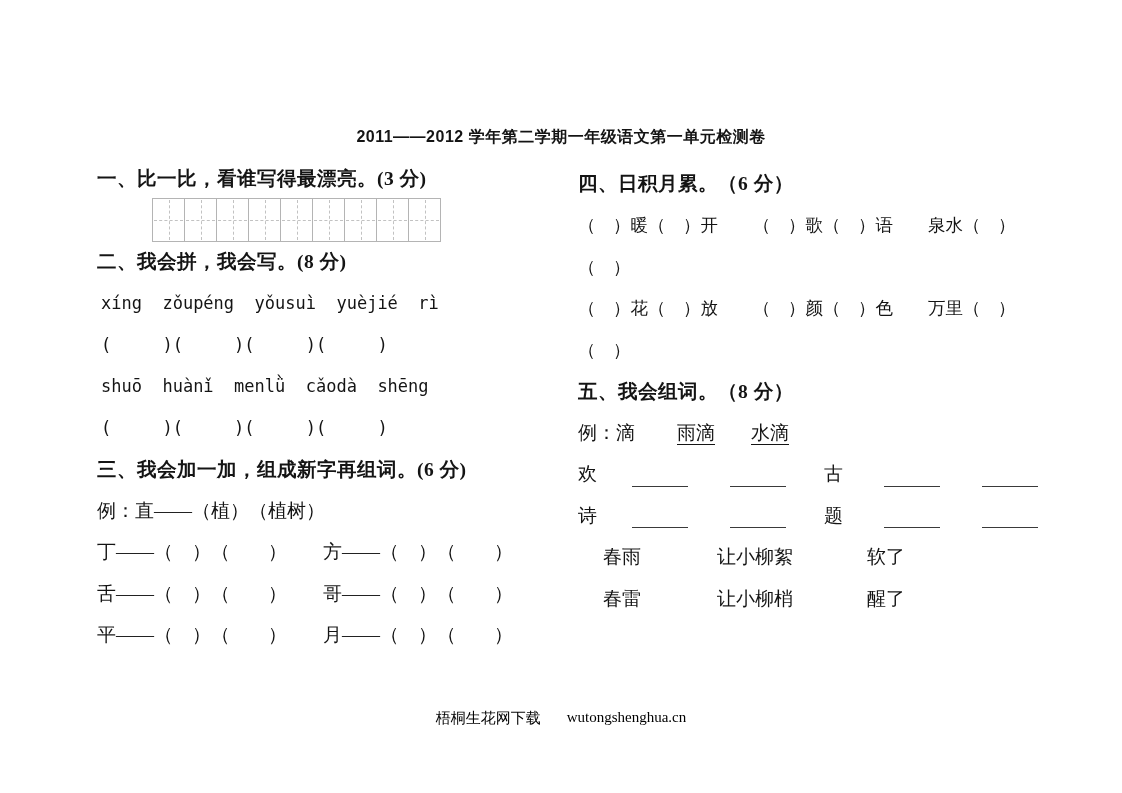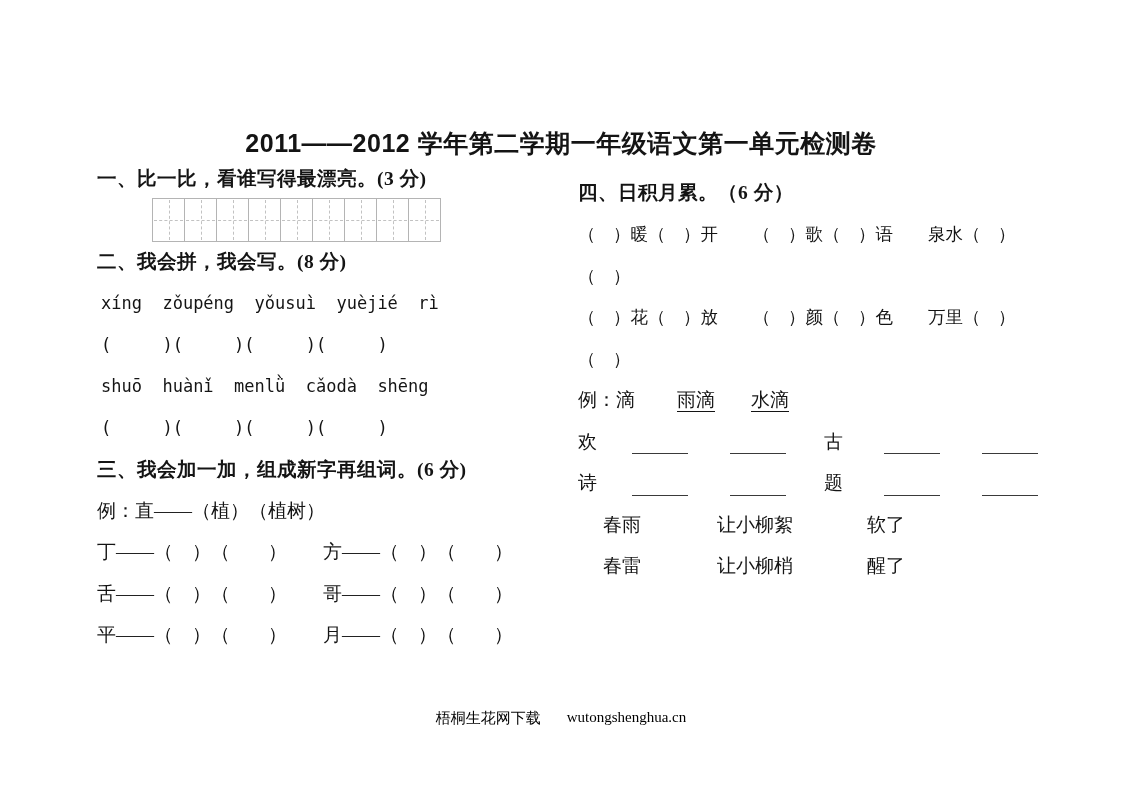--- a/index.html
+++ b/index.html
@@ -1,23 +1,23 @@
 <!DOCTYPE html>
 <html><head>
 <meta charset="utf-8">
 <style>
   html,body{margin:0;padding:0;background:#fff;}
   .page{position:relative;width:1122px;height:793px;background:#ffffff;overflow:hidden;
         font-family:"Liberation Serif","DejaVu Serif",serif;color:#141414;}
   .title{position:absolute;top:127px;left:0;width:100%;text-align:center;
          font-family:"Liberation Sans","DejaVu Sans",sans-serif;font-weight:bold;
-         font-size:25px;letter-spacing:0.5px;}
+         font-size:16px;letter-spacing:0.5px;}
   .col{position:absolute;top:158px;}
   .col-left{left:97px;width:450px;}
-  .col-right{left:578px;top:172px;width:452px;}
+  .col-right{left:578px;top:163px;width:452px;}
   .row{height:41.5px;display:flex;align-items:center;font-size:19px;}
   .heading{font-family:Liberation Serif, serif;font-weight:bold;
            font-size:19.5px;letter-spacing:0.5px;}
   .mono{font-family:"DejaVu Sans Mono","Liberation Mono",monospace;font-size:17px;}
   .pre{white-space:pre;}
   .spread{padding-left:4px;}
   .grid-row{padding-left:55px;}
   .gcell{width:33px;height:44px;border:1px solid #b4b4b4;position:relative;
          box-sizing:border-box;margin-right:-1px;background:#fff;flex:none;}
   .gcell::before{content:"";position:absolute;left:1px;right:1px;top:50%;border-top:1px dashed #c2c2c2;}
@@ -110,20 +110,21 @@
     </div>
   </div>
 
   <div class="col col-right">
     <div class="row heading">四、日积月累。（6 分）</div>
     <div class="row s4line">（　）暖（　）开　　（　）歌（　）语　　泉水（　）</div>
     <div class="row s4line">（　）</div>
     <div class="row s4line">（　）花（　）放　　（　）颜（　）色　　万里（　）</div>
     <div class="row s4line">（　）</div>
 
+    <div class="row heading">五、我会组词。（8 分）</div>
 
     <div class="row">
       <span>例：滴</span>
       <span class="u ex5-w1">雨滴</span>
       <span class="u ex5-w2">水滴</span>
     </div>
 
     <div class="row">
       <span class="wc">欢</span>
       <span class="blank b1"></span>

